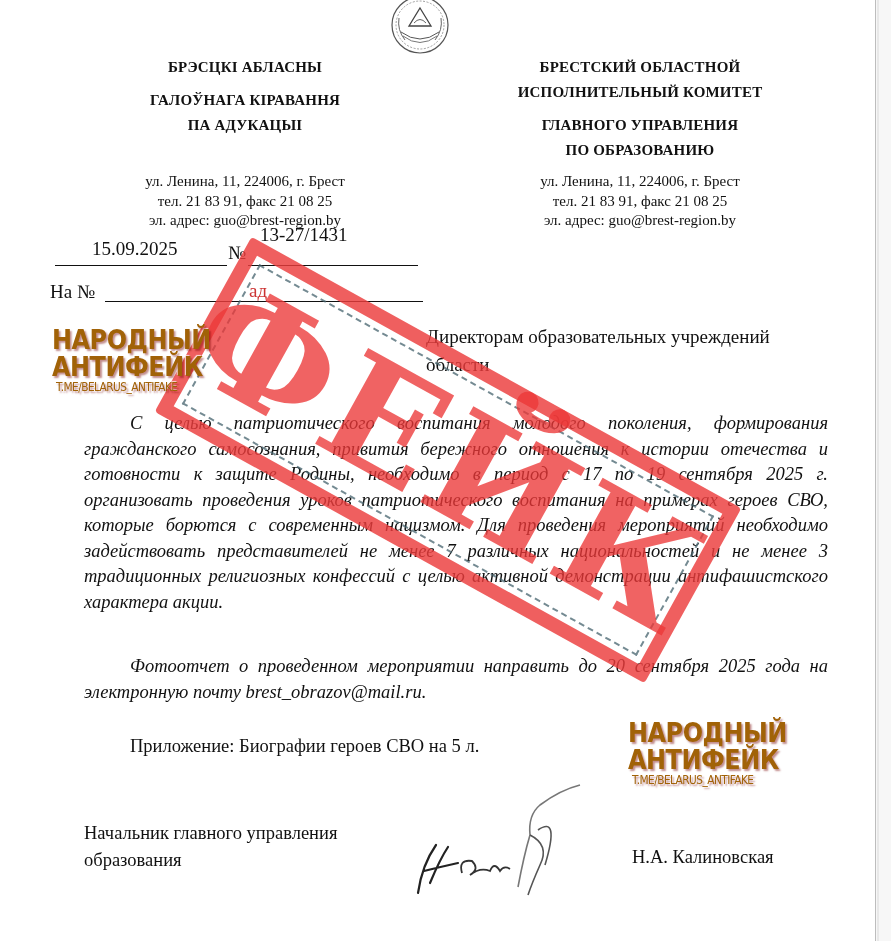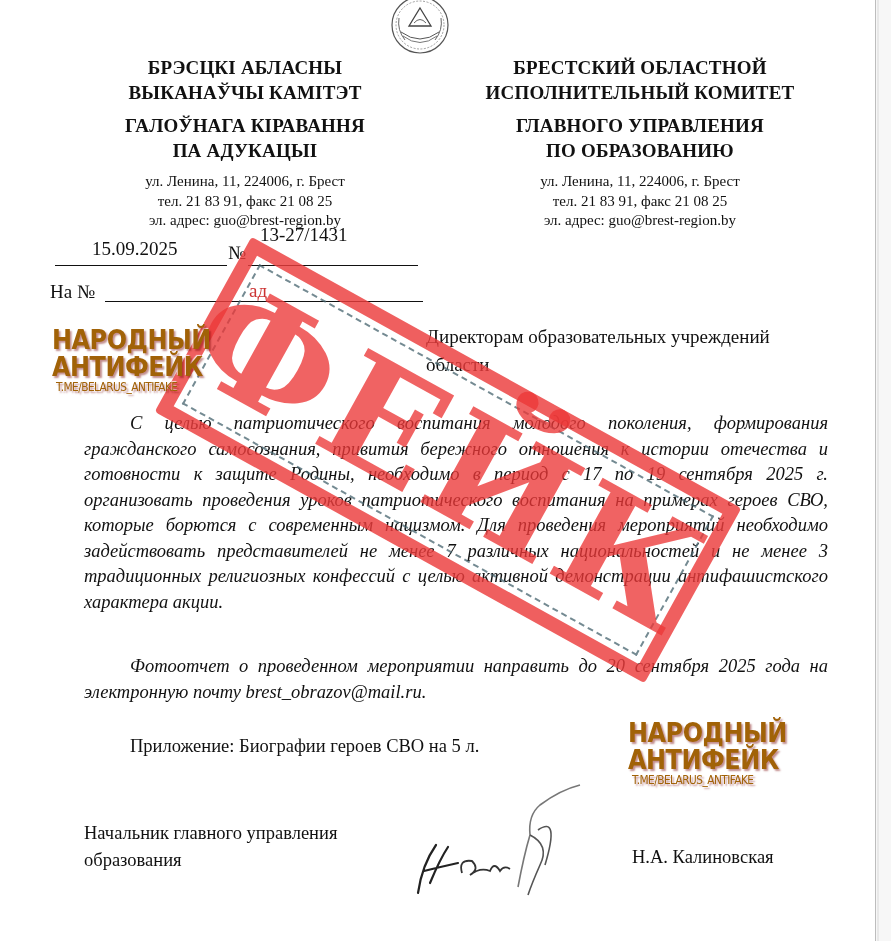--- a/index.html
+++ b/index.html
@@ -16,21 +16,21 @@
     background: #ffffff;
     border-right: 1px solid #bdbdbd;
   }
   .edge-line {
     position: absolute; left: 877px; top: 0; width: 2px; height: 941px;
     background: #e8e8e8;
   }
   .abs { position: absolute; }
   .hdr {
     position: absolute; text-align: center; font-weight: bold;
-    font-size: 19px; line-height: 25px; letter-spacing: 0.2px;
+    font-size: 15px; line-height: 25px; letter-spacing: 0.2px;
   }
   .hdr .gap { height: 8px; }
   .addr {
     position: absolute; text-align: center;
     font-size: 15px; line-height: 19.5px;
   }
   .emblem {
     position: absolute; left: 389px; top: -6px; width: 62px; height: 62px;
   }
   .dateline { font-size: 19px; }
@@ -91,21 +91,20 @@
   <path d="M31 14 L42 32 L20 32 Z" fill="none" stroke="#444" stroke-width="1.3"></path>
   <path d="M25 29 Q31 22 37 29" fill="none" stroke="#666" stroke-width="1"></path>
   <path d="M12 38 Q31 52 50 38" fill="none" stroke="#555" stroke-width="1"></path>
   <path d="M14 42 Q31 55 48 42" fill="none" stroke="#777" stroke-width="1"></path>
   <path d="M10 24 Q8 36 16 46" fill="none" stroke="#666" stroke-width="1"></path>
   <path d="M52 24 Q54 36 46 46" fill="none" stroke="#666" stroke-width="1"></path>
 </svg>
 
 <div class="hdr" style="left:90px; top:55px; width:310px;">
   <div>БРЭСЦКІ АБЛАСНЫ</div>
-  <div>ВЫКАНАЎЧЫ КАМІТЭТ</div>
   <div class="gap"></div>
   <div>ГАЛОЎНАГА КІРАВАННЯ</div>
   <div>ПА АДУКАЦЫІ</div>
 </div>
 <div class="addr" style="left:90px; top:172px; width:310px;">
   <div>ул. Ленина, 11, 224006, г. Брест</div>
   <div>тел. 21 83 91, факс 21 08 25</div>
   <div>эл. адрес: guo@brest-region.by</div>
 </div>
 

